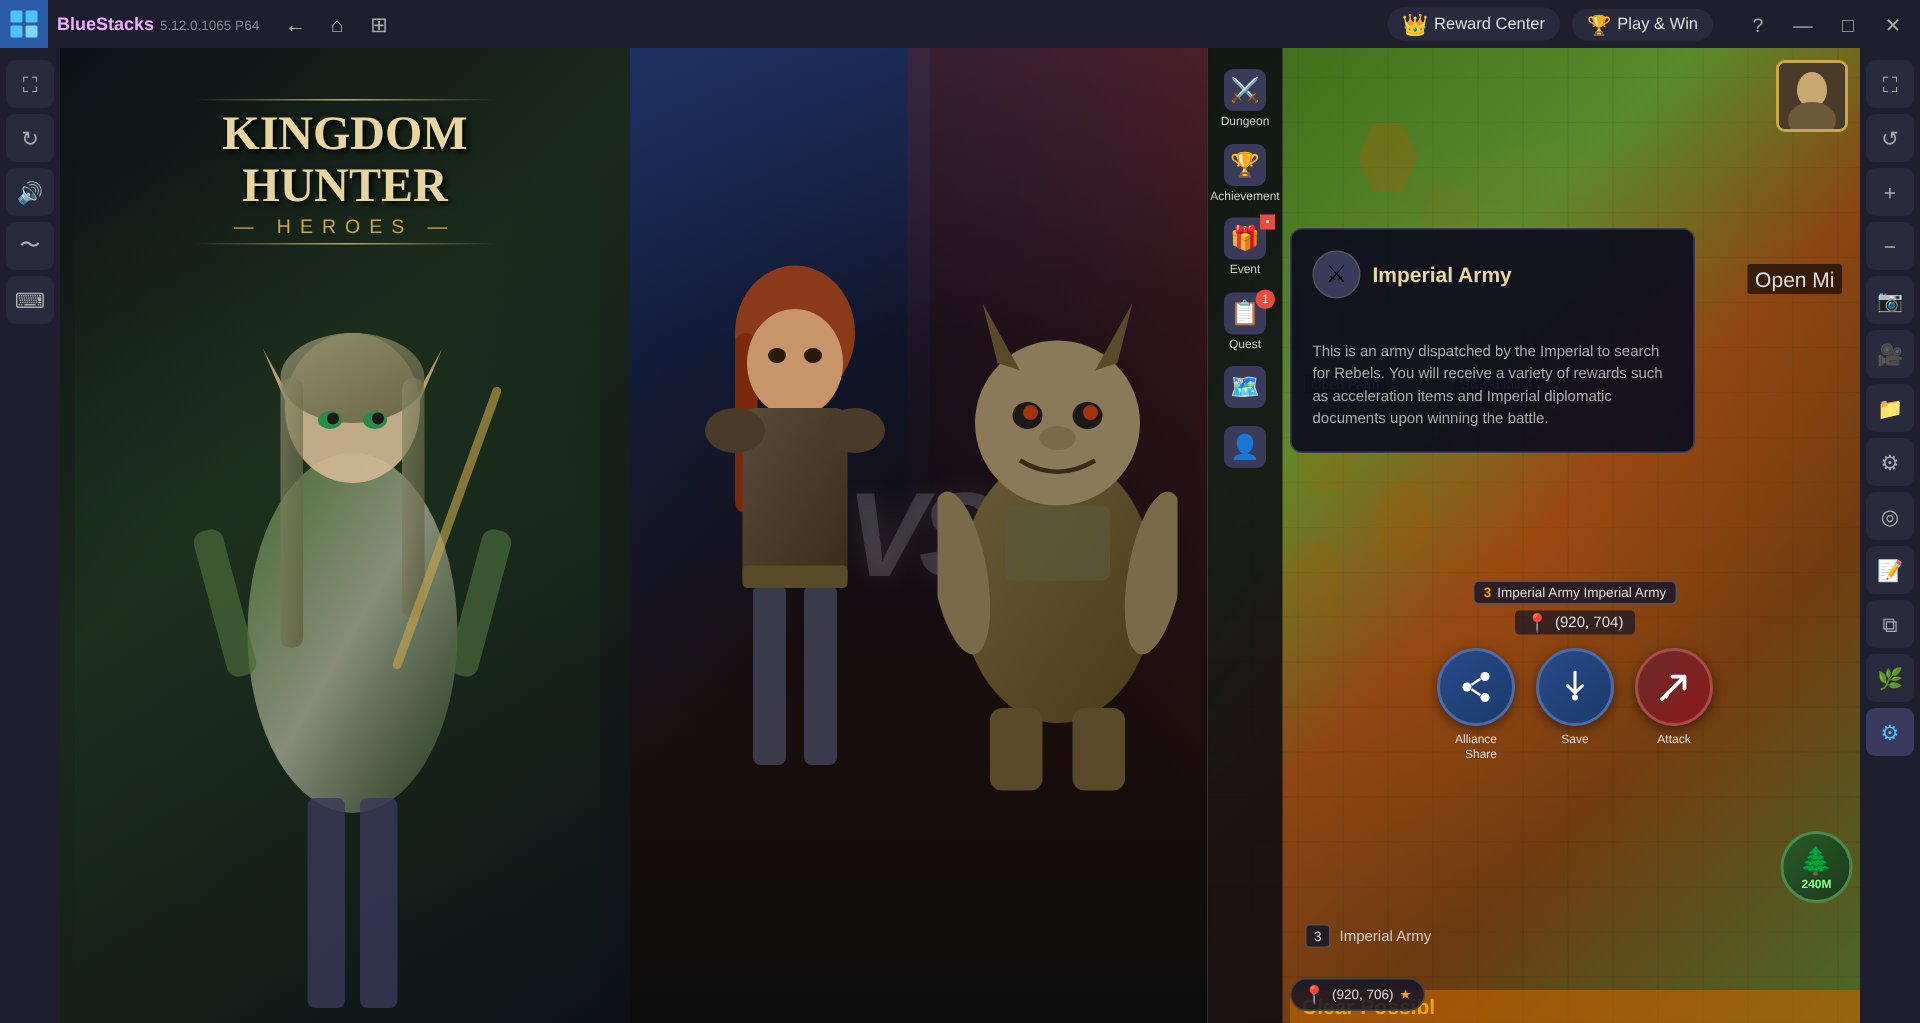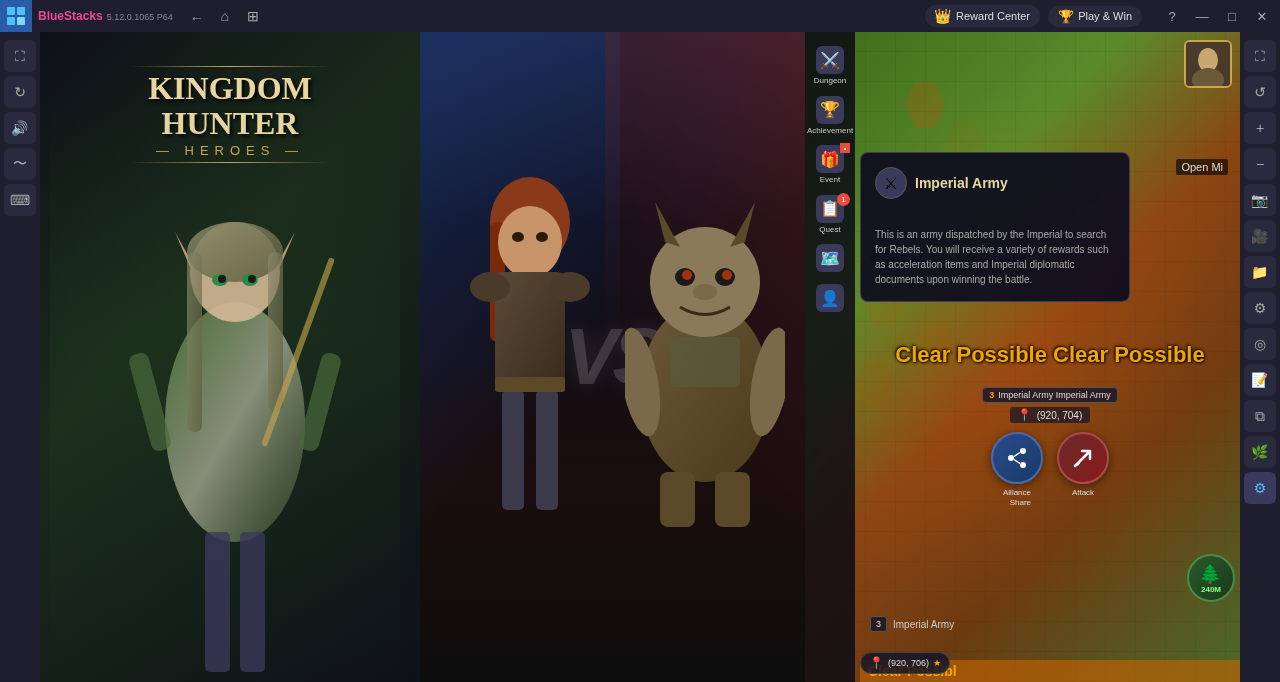--- a/index.html
+++ b/index.html
@@ -22,21 +22,21 @@
       align-items: center;
       z-index: 100;
     }
     #titlebar .app-icon {
       width: 32px; height: 32px;
       background: #2a5caa;
       display: flex; align-items: center; justify-content: center;
       font-size: 14px; color: #fff; font-weight: bold;
     }
     #titlebar .app-name {
-      color: #ec4899;
+      color: #f0abfc;
       font-size: 12px;
       font-weight: bold;
       margin-left: 6px;
     }
     #titlebar .app-version {
       color: #888;
       font-size: 9px;
       margin-left: 4px;
       margin-top: 2px;
     }
@@ -463,23 +463,23 @@
       border: 2px solid #c9a84c;
       overflow: hidden;
       background: #2a2a3a;
       z-index: 25;
       display: flex; align-items: center; justify-content: center;
     }
 
     
     .open-mine-label {
       position: absolute;
-      top: 127px; right: 12px;
+      top: 144px; right: 12px;
       color: #ddd;
-      font-size: 11px;
+      font-size: 14px;
       background: rgba(0,0,0,0.6);
       padding: 2px 5px;
       border-radius: 2px;
       z-index: 25;
     }
 
     
     .resource-310m {
       position: absolute;
       bottom: 80px; right: 5px;
@@ -752,23 +752,20 @@
         <div class="tooltip-header">
           <div class="tooltip-icon">⚔</div>
           <div class="tooltip-title">Imperial Army</div>
         </div>
         <div class="tooltip-body">This is an army dispatched by the Imperial to search for Rebels. You will receive a variety of rewards such as acceleration items and Imperial diplomatic documents upon winning the battle.</div>
       </div>
 
       <div style="position:absolute;top:218px;left:65px;color:#ddd;font-size:9px;background:rgba(0,0,0,0.5);padding:1px 4px;z-index:25;">Open Farm</div>
       <div style="position:absolute;top:218px;left:165px;color:#ddd;font-size:9px;background:rgba(0,0,0,0.5);padding:1px 4px;z-index:25;">Sword Mine</div>
 
-      <div class="clear-possible">
-        <span>Clear Possible  Clear Possible</span>
-      </div>
 
       <div class="army-info-row">
         <div class="army-badge">
           <span class="num">3</span>
           <span>Imperial Army  Imperial Army</span>
         </div>
       </div>
 
       <div class="coords-bar">
         <div class="coords-text">
@@ -782,20 +779,29 @@
           <div class="action-btn-circle">
             <svg width="24" height="24" viewBox="0 0 24 24" fill="none">
               <circle cx="18" cy="5" r="3" fill="white"></circle>
               <circle cx="6" cy="12" r="3" fill="white"></circle>
               <circle cx="18" cy="19" r="3" fill="white"></circle>
               <line x1="15" y1="6.5" x2="9" y2="10.5" stroke="white" stroke-width="1.5"></line>
               <line x1="9" y1="13.5" x2="15" y2="17.5" stroke="white" stroke-width="1.5"></line>
             </svg>
           </div>
           <span class="action-btn-label">Alliance<br>Share</span>
+        </div>
+        <div class="action-btn">
+          <div class="action-btn-circle">
+            <svg width="22" height="22" viewBox="0 0 22 22" fill="white">
+              <path d="M11 1 L11 15 M6 10 L11 15 L16 10" stroke="white" stroke-width="2" fill="none" stroke-linecap="round"></path>
+              <circle cx="11" cy="18" r="2" fill="white"></circle>
+            </svg>
+          </div>
+          <span class="action-btn-label">Save</span>
         </div>
         <div class="action-btn">
           <div class="action-btn-circle attack">
             <svg width="22" height="22" viewBox="0 0 22 22" fill="white">
               <path d="M3 19 L18 4 M18 4 L10 4 M18 4 L18 12" stroke="white" stroke-width="2.5" stroke-linecap="round"></path>
               <path d="M8 16 L6 19 L4 17 Z" fill="white"></path>
             </svg>
           </div>
           <span class="action-btn-label">Attack</span>
         </div>

